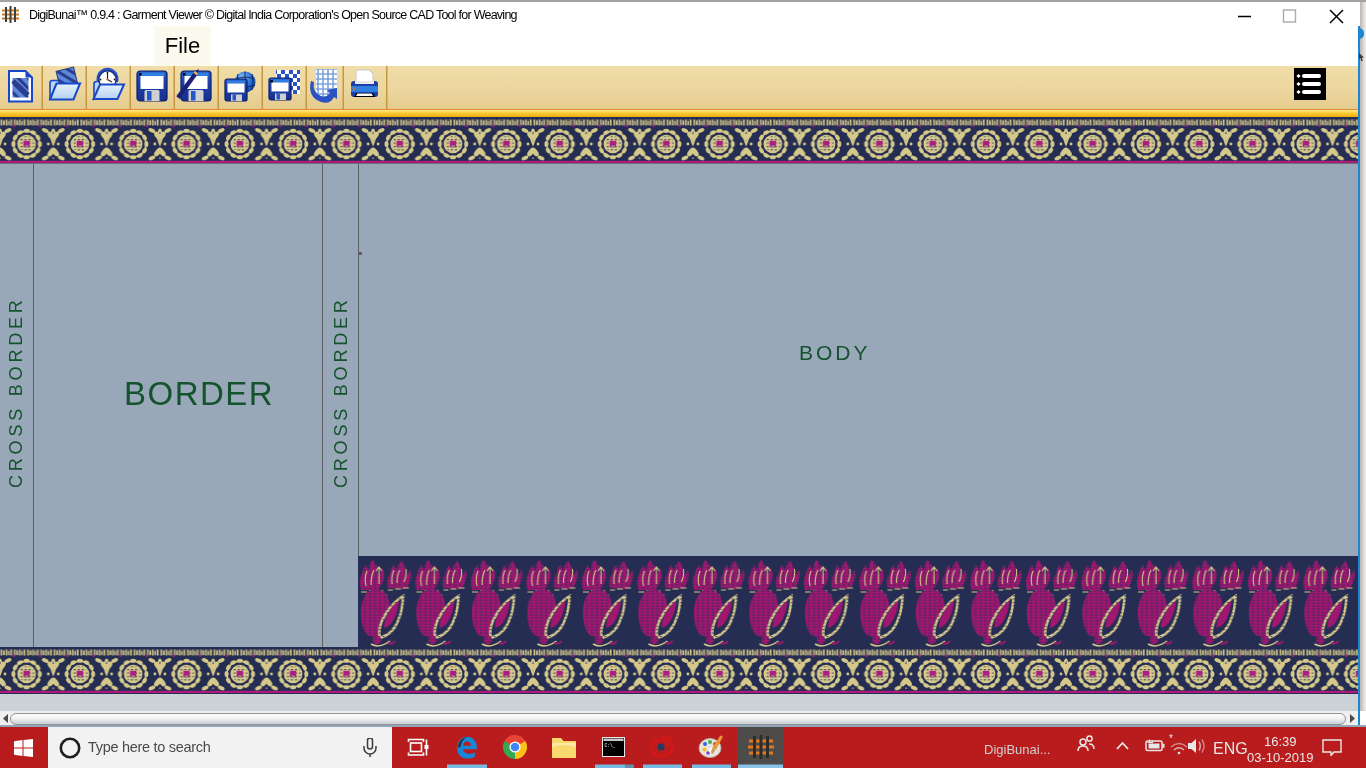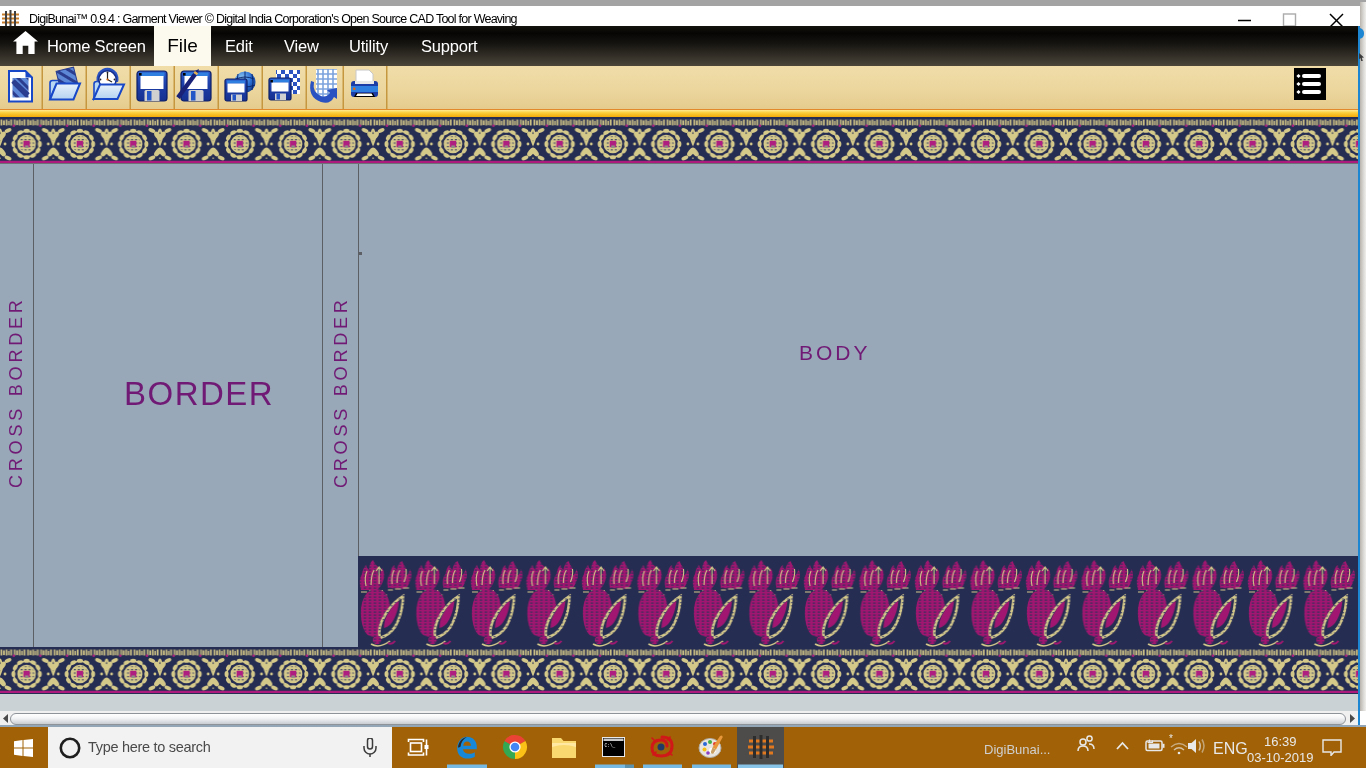--- a/index.html
+++ b/index.html
@@ -3,59 +3,59 @@
 <meta charset="utf-8">
 <style>
   * { margin:0; padding:0; box-sizing:border-box; }
   html,body { width:1366px; height:768px; overflow:hidden; background:#000; }
   body { font-family:"Liberation Sans", sans-serif; }
   #screen { position:absolute; top:0; left:0; width:1366px; height:768px; background:#fff; }
   .abs { position:absolute; }
 
   
   #titlebar { position:absolute; top:0; left:0; width:1366px; height:26px;
-    background:#fff; border-top:6px solid #a3a3a3; }
+    background:#fff; border-top:2px solid #a3a3a3; }
   #title-text { position:absolute; left:29px; top:6px; font-size:12.5px; letter-spacing:-0.75px; color:#000; white-space:nowrap; }
   #caption-btns { position:absolute; left:1190px; top:2px; height:24px; }
 
   
   #menubar { position:absolute; top:26px; left:0; width:1366px; height:40px;
     background:linear-gradient(180deg,#15130e 0%,#060504 18%,#171511 45%,#36322a 78%,#4b4638 100%); }
   .menu-item { position:absolute; top:0; height:40px; line-height:40px; color:#fff; font-size:16.5px; letter-spacing:-0.2px; }
   #file-tab { position:absolute; left:154px; top:26px; width:57px; height:40px;
-    background:#fcfaef; color:#000; text-align:center; line-height:40px; font-size:19px; }
+    background:#fcfaef; color:#000; text-align:center; line-height:40px; font-size:22px; }
 
   
   #toolbar { position:absolute; top:66px; left:0; width:1366px; height:43px;
     background:linear-gradient(180deg,#f0dda8 0%,#ecd69e 55%,#e5cb8d 100%); }
   #toolbar-orange { position:absolute; top:109px; left:0; width:1366px; height:1px; background:#e1892b; }
   #goldband { position:absolute; top:110px; left:0; width:1366px; height:7px;
     background:linear-gradient(180deg,#ffeb91 0%,#fbce3a 40%,#f3ab09 100%); }
 
   
   #border-top { position:absolute; top:117px; left:0; width:1358px; height:47px; }
   #border-bottom { position:absolute; top:647px; left:0; width:1358px; height:47px; }
   #body-area { position:absolute; top:164px; left:0; width:1358px; height:483px; background:#99a8b8; }
   .vline { position:absolute; top:0; width:1px; background:#5c6064; }
   #paisley { position:absolute; left:358px; top:392px; width:1000px; height:91px; }
-  .label { color:#701a75; }
+  .label { color:#14532d; }
   #lightstrip { position:absolute; top:694px; left:0; width:1358px; height:17px; background:#cbd2d5; }
 
   
   #hscroll { position:absolute; top:711px; left:0; width:1358px; height:15px; background:#f0f0f0; }
   #hthumb { position:absolute; top:1.5px; left:10px; width:1336px; height:12px; border-radius:6px;
     border:1px solid #8e9399; background:linear-gradient(180deg,#ffffff 0%,#f4f5f6 40%,#c9ced3 100%); }
 
   
   #right-col { position:absolute; top:2px; left:1360px; width:6px; height:709px;
     background:linear-gradient(90deg,#b9b4ad 0%,#dcdad6 60%,#f1efec 100%); }
   #blue-line { position:absolute; top:26px; left:1358px; width:2px; height:700px; background:#1c86d2; }
 
   
-  #taskbar { position:absolute; top:727px; left:0; width:1366px; height:41px; background:#a16207; }
+  #taskbar { position:absolute; top:727px; left:0; width:1366px; height:41px; background:#b91c1c; }
   #taskbar-topline { position:absolute; top:725px; left:0; width:1366px; height:2px; background:#93a6b7; }
   #searchbox { position:absolute; left:48px; top:0px; width:344px; height:41px; background:#f2f2f2; }
   #searchbox span { position:absolute; left:40px; top:12px; font-size:14.5px; letter-spacing:-0.3px; color:#4a4a4a; }
   .tray-text { position:absolute; color:#e8e8e8; font-size:12px; }
 </style>
 </head>
 <body>
 <div id="screen">
 
   <div id="titlebar">
@@ -75,30 +75,20 @@
     <svg id="caption-btns" width="176" height="22" viewBox="0 0 176 22">
       <line x1="48" y1="11.5" x2="61" y2="11.5" stroke="#000" stroke-width="1.5"></line>
       <rect x="93.5" y="5" width="12" height="12" fill="none" stroke="#ababab" stroke-width="1.4"></rect>
       <g stroke="#000" stroke-width="1.5">
           <line x1="140" y1="5" x2="153" y2="18"></line>
           <line x1="153" y1="5" x2="140" y2="18"></line>
         </g>
     </svg>
   </div>
 
-  <div id="menubar">
-    <svg class="abs" style="left:13px;top:5px" width="25" height="23" viewBox="0 0 25 23">
-      <path d="M12.5 0 L25 10.6 L21.6 10.6 L21.6 23 L15.3 23 L15.3 14.8 L9.7 14.8 L9.7 23 L3.4 23 L3.4 10.6 L0 10.6 Z" fill="#fff"></path>
-    </svg>
-    <div class="menu-item" style="left:47px">Home Screen</div>
-    <div class="menu-item" style="left:225px">Edit</div>
-    <div class="menu-item" style="left:284px">View</div>
-    <div class="menu-item" style="left:349px">Utility</div>
-    <div class="menu-item" style="left:421px">Support</div>
-  </div>
   <div id="file-tab">File</div>
 
   <div id="toolbar"></div>
   <div id="toolbar-orange"></div>
   <div id="goldband"></div>
   <svg class="abs" style="left:0;top:66px" width="1366" height="43" viewBox="0 0 1366 43">
     <defs>
       <linearGradient id="fg" x1="0" y1="0" x2="0" y2="1">
         <stop offset="0" stop-color="#2b57c8"></stop>
           <stop offset="0.5" stop-color="#1c3da6"></stop>

